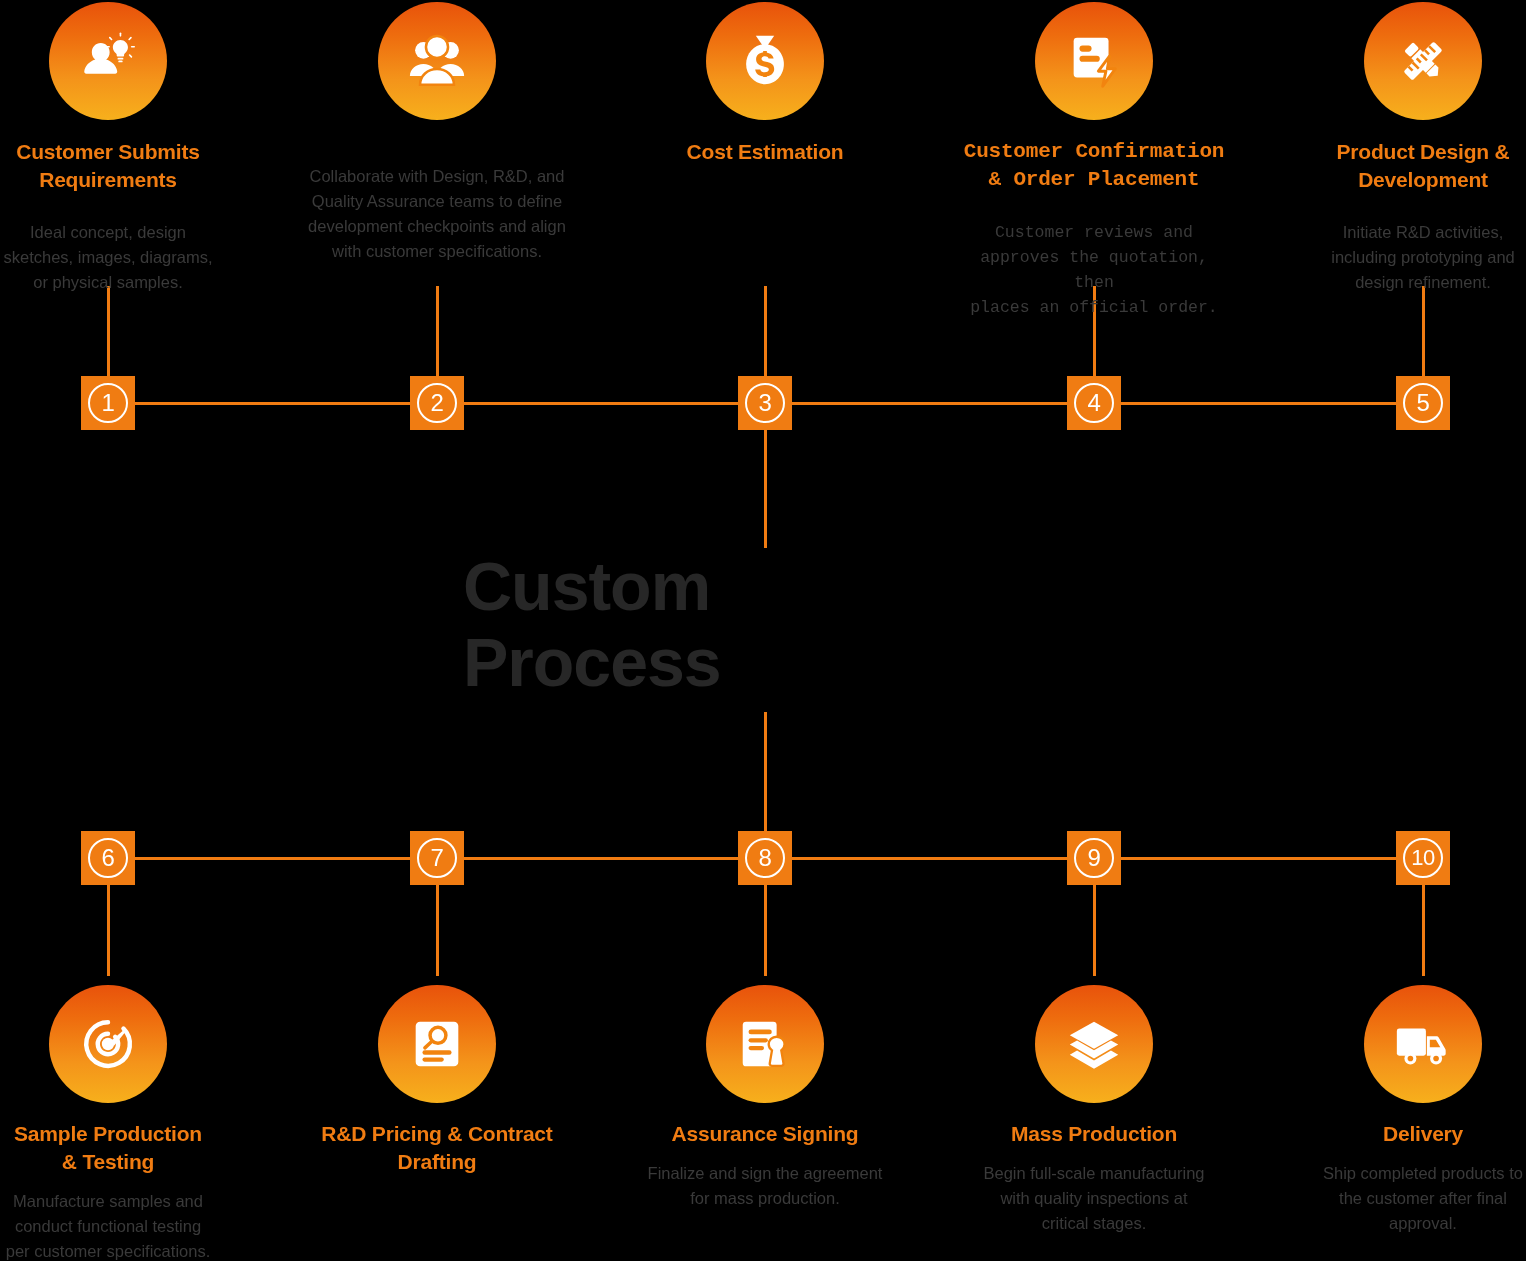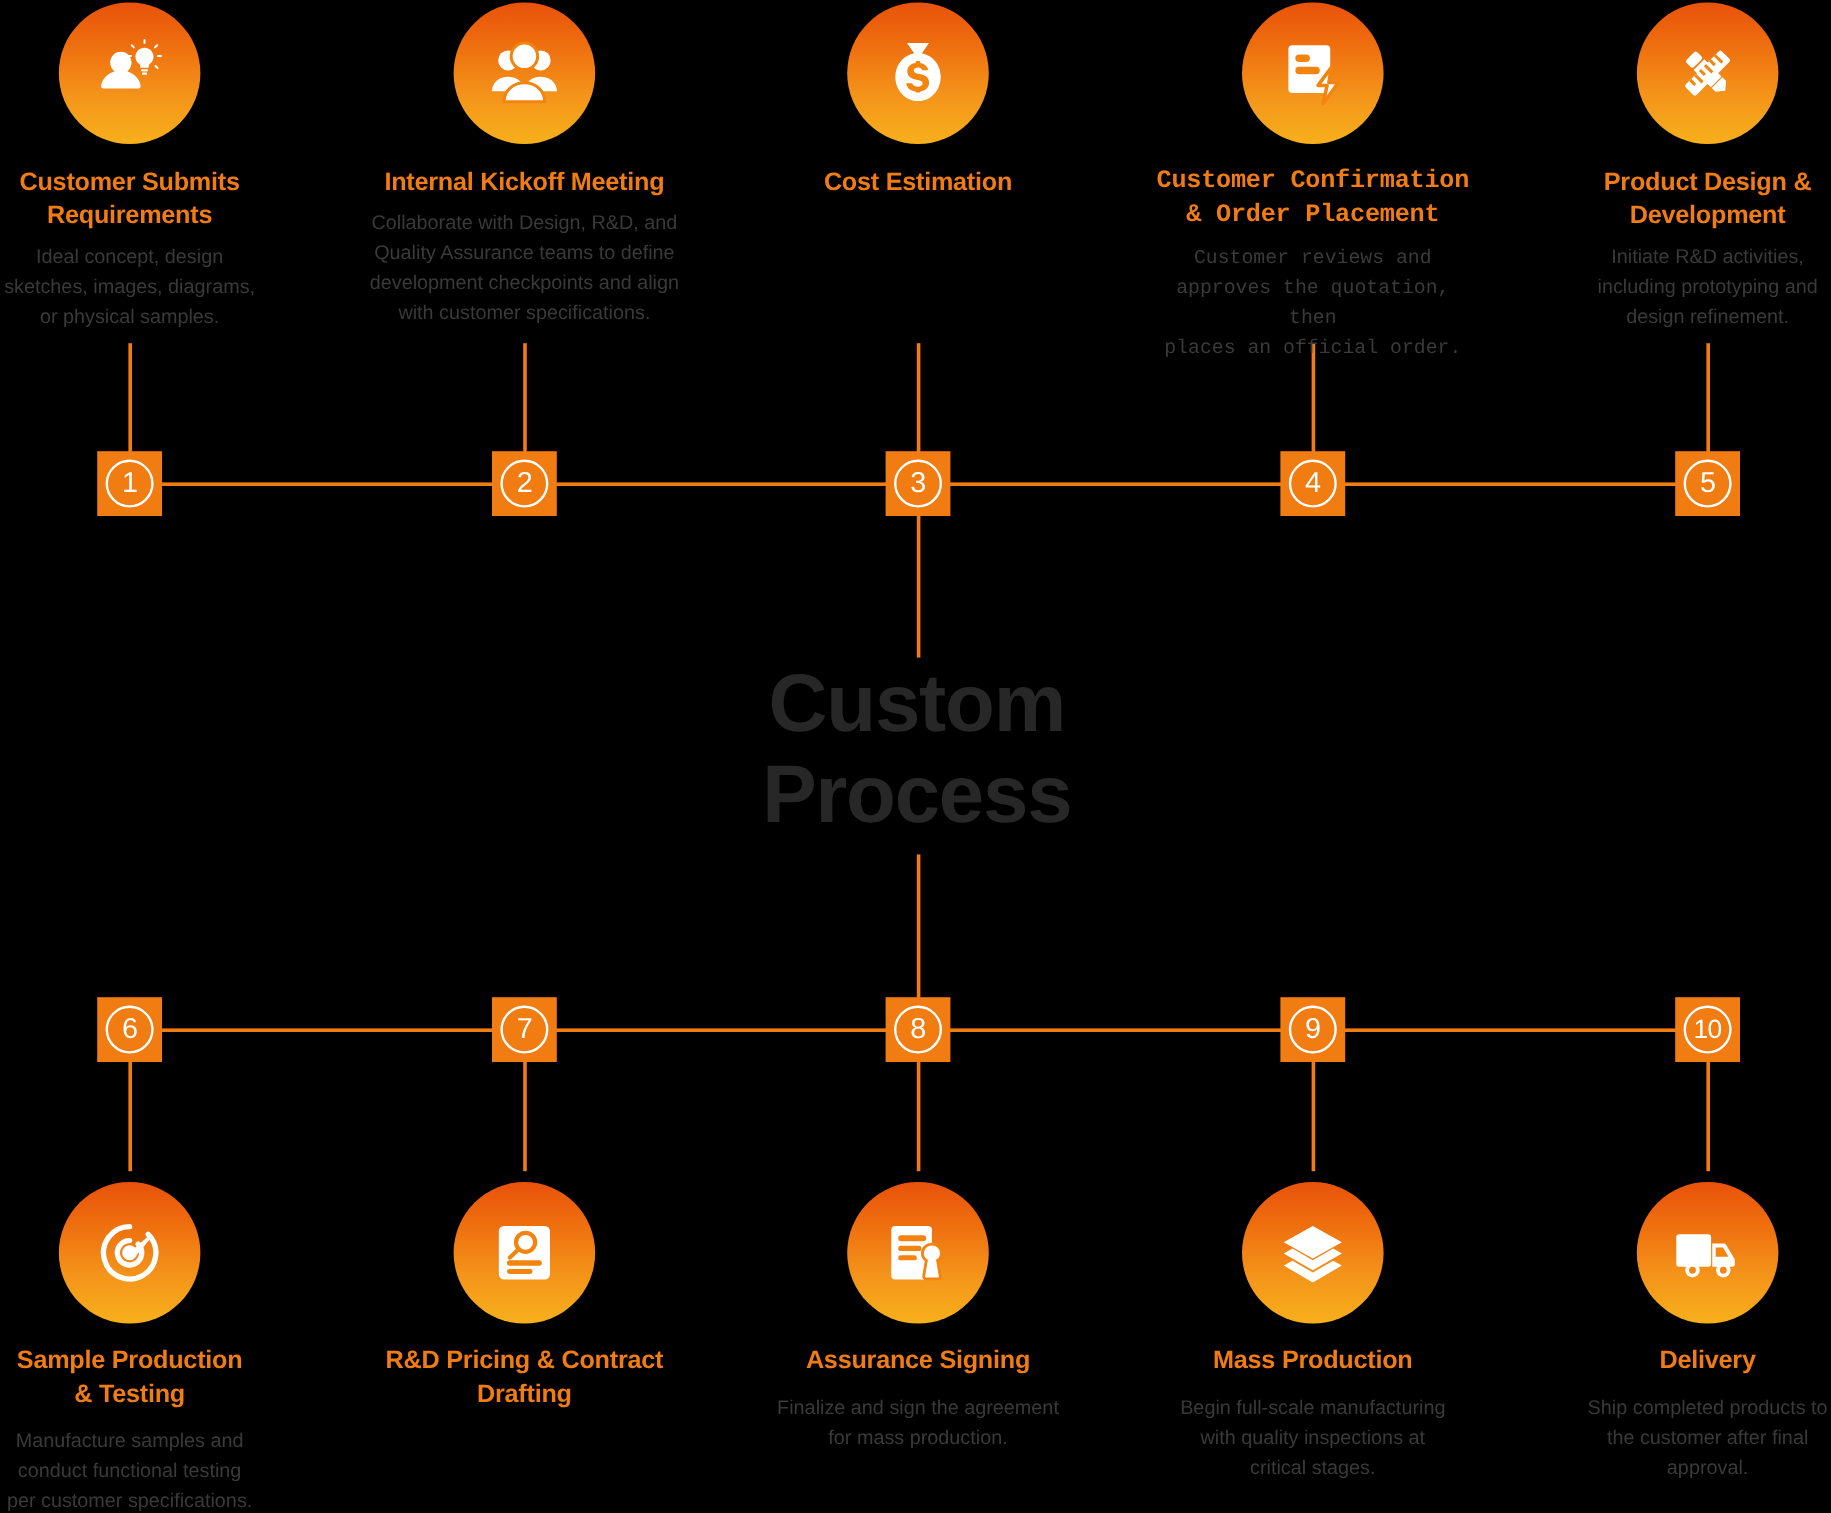--- a/index.html
+++ b/index.html
@@ -42,27 +42,27 @@
   .iconwrap svg { width:62px; height:62px; display:block; }
 
   
   .block { position:absolute; text-align:center; }
   .blk-title {
     color:#F07C12; font-size:21px; font-weight:bold; line-height:1.33;
     letter-spacing:-0.2px; white-space:pre-line;
   }
   .blk-desc {
     color:#3A3A3A; font-size:16.5px; font-weight:400; line-height:1.52;
-    white-space:pre-line; margin-top:8px;
+    white-space:pre-line; margin-top:26px;
   }
   .block.bottom .blk-desc { margin-top:13px; }
 
   
   #center-title {
-    position:absolute; text-align:center; color:#272727;
+    position:absolute; text-align:left; color:#272727;
     font-size:68px; font-weight:bold; line-height:1.12; letter-spacing:-1px;
     white-space:pre-line;
   }
 </style>
 </head>
 <body>
 
 <div id="stage">
 
   <div class="hline" style="left:108px; top:402px; width:1315px;"></div>
@@ -287,21 +287,20 @@
 
   <div class="block top" style="left:-4px; top:138px; width:224px;">
     <div class="blk-title">Customer Submits
 Requirements</div>
     <div class="blk-desc">Ideal concept, design
 sketches, images, diagrams,
 or physical samples.</div>
   </div>
 
   <div class="block top" style="left:288px; top:138px; width:298px;">
-    <div class="blk-title">Internal Kickoff Meeting</div>
     <div class="blk-desc">Collaborate with Design, R&amp;D, and
 Quality Assurance teams to define
 development checkpoints and align
 with customer specifications.</div>
   </div>
 
   <div class="block top" style="left:640px; top:138px; width:250px;">
     <div class="blk-title">Cost Estimation</div>
   </div>
 

